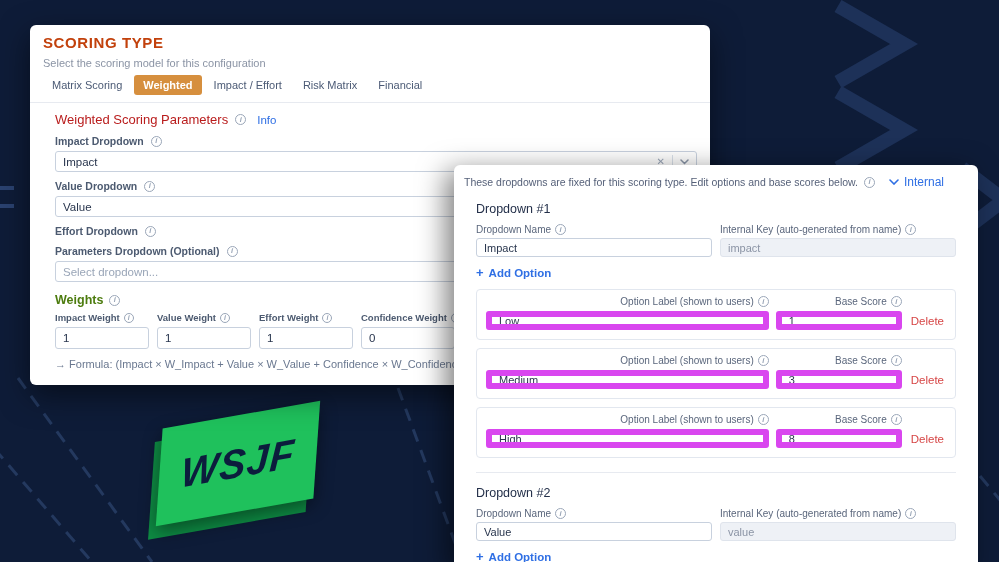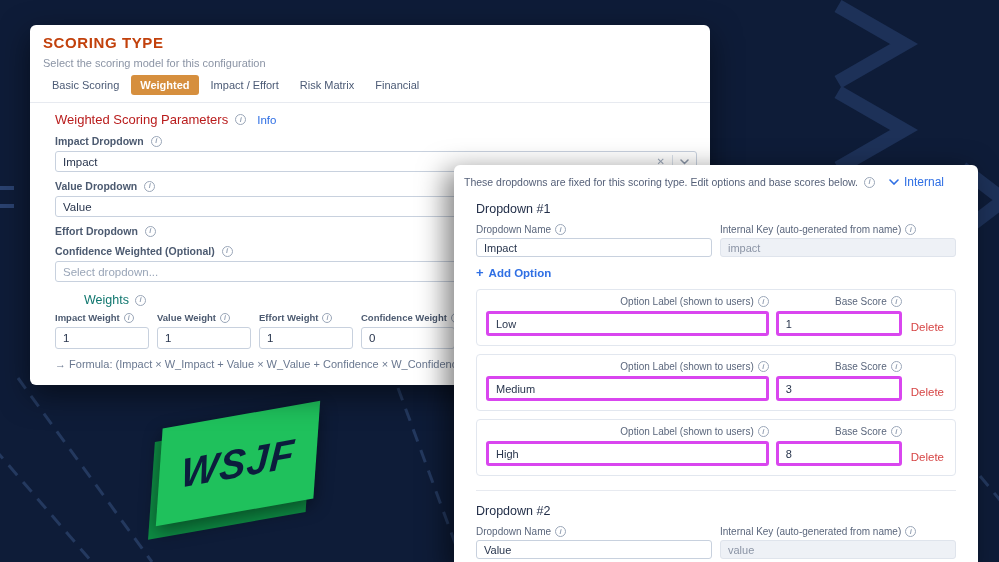--- a/index.html
+++ b/index.html
@@ -27,21 +27,21 @@
   .info-link{font-size:11.5px;color:#2f6fe4;text-decoration:none;margin-left:4px;cursor:pointer;}
   .info-i{display:inline-flex;align-items:center;justify-content:center;width:11px;height:11px;border:1px solid #9aa6b8;border-radius:50%;color:#9aa6b8;font-size:7.5px;font-style:italic;font-weight:bold;flex:none;line-height:1;}
   .field{margin-top:8px;}
   .flabel{display:flex;align-items:center;gap:7px;font-size:10.5px;color:#4c5a70;font-weight:bold;}
   .select{margin-top:4px;height:21px;border:1px solid #c8d1de;border-radius:3px;background:#fff;display:flex;align-items:center;justify-content:space-between;padding:0 7px;font-size:11.5px;color:#28354d;cursor:pointer;}
   .sel-val.placeholder{color:#9aa6b8;}
   .sel-icons{display:flex;align-items:center;gap:7px;color:#9aa6b8;}
   .clear{font-size:10px;line-height:1;cursor:pointer;}
   .vsep{width:1px;height:13px;background:#d9e0e9;}
   .weights-head{display:flex;align-items:center;gap:6px;margin-top:11px;}
-  .weights-title{font-size:12.5px;font-weight:normal;color:#0f766e;margin-left:29px;}
+  .weights-title{font-size:12.5px;font-weight:bold;color:#4d7c0f;}
   .weights-row{display:flex;gap:8px;margin-top:5px;}
   .wcol{width:94px;flex:none;}
   .wlabel{display:flex;align-items:center;gap:4px;font-size:9.5px;color:#4c5a70;font-weight:bold;white-space:nowrap;}
   .wlabel .info-i{width:10px;height:10px;font-size:7px;}
   .winput{width:100%;height:22px;margin-top:4px;border:1px solid #c8d1de;border-radius:3px;padding:0 7px;font-size:11.5px;color:#28354d;}
   .formula{margin-top:9px;font-size:11px;color:#6a7890;}
 
   
   .overlay-panel{position:absolute;left:454px;top:165px;width:524px;height:404px;background:#fff;border-radius:6px 6px 0 0;z-index:3;box-shadow:-8px 6px 28px rgba(0,0,0,.5);}
   .op-head{display:flex;align-items:center;padding:10px 12px 0 10px;}
@@ -55,21 +55,21 @@
   .dlabel{display:flex;align-items:center;gap:4px;font-size:10px;color:#5a667c;margin-top:8px;white-space:nowrap;overflow:hidden;}
   .dinput{width:100%;height:19px;margin-top:3px;border:1px solid #c8d1de;border-radius:3px;padding:0 7px;font-size:11px;color:#28354d;}
   .dinput.key{background:#eef1f6;border-color:#dfe4ec;color:#8b94a5;}
   .add-option{display:inline-flex;align-items:center;gap:5px;margin-top:9px;color:#2f6fe4;font-size:11.5px;font-weight:bold;cursor:pointer;text-decoration:none;}
   .plus{font-size:13px;font-weight:bold;line-height:1;}
   .opt-card{display:flex;align-items:flex-end;gap:7px;border:1px solid #e2e7ef;border-radius:4px;padding:6px 9px 9px 9px;margin-top:8px;}
   .opt-col{display:flex;flex-direction:column;min-width:0;}
   .opt-col.grow{flex:1;}
   .opt-col.score{width:126px;flex:none;}
   .olabel{display:flex;align-items:center;gap:4px;font-size:10px;color:#5a667c;white-space:nowrap;overflow:hidden;justify-content:flex-end;}
-  .oinput{height:25px;margin-top:4px;border:3px solid #d946ef;border-radius:3px;padding:0 7px;font-size:11px;color:#28354d;width:100%;}
+  .oinput{height:19px;margin-top:4px;border:6px solid #d946ef;border-radius:3px;padding:0 7px;font-size:11px;color:#28354d;width:100%;}
   .delete-btn{border:0;background:transparent;color:#d64545;font-size:11.5px;cursor:pointer;padding:0 2px 3px 2px;flex:none;}
   .dd-divider{border-top:1px solid #e7eaf0;margin-top:14px;}
 </style>
 </head>
 <body>
 
 <div class="screen">
 
   <svg class="bg-svg" width="999" height="562" viewBox="0 0 999 562">
     <g stroke="#1d3158" stroke-width="14" fill="none">
@@ -94,21 +94,21 @@
     <div class="ticket-front">
       <span>WSJF</span>
     </div>
   </div>
 
   <div class="main-panel">
     <div class="panel-head">
       <div class="page-title">SCORING TYPE</div>
       <div class="subtitle">Select the scoring model for this configuration</div>
       <div class="tabs">
-        <button class="tab">Basic Scoring</button>
+        <button class="tab">Matrix Scoring</button>
         <button class="tab selected">Weighted</button>
         <button class="tab">Impact / Effort</button>
         <button class="tab">Risk Matrix</button>
         <button class="tab">Financial</button>
       </div>
     </div>
     <div class="divider"></div>
 
     <div class="panel-body">
       <div class="section-head">
@@ -153,21 +153,21 @@
 
       <div class="field">
         <div class="flabel">
           <span>Effort Dropdown</span>
           <span class="info-i">i</span>
         </div>
       </div>
 
       <div class="field">
         <div class="flabel">
-          <span>Confidence Weighted (Optional)</span>
+          <span>Parameters Dropdown (Optional)</span>
           <span class="info-i">i</span>
         </div>
         <div class="select">
           <span class="sel-val placeholder">Select dropdown...</span>
           <span class="sel-icons">
             <svg width="9" height="6" viewBox="0 0 9 6">
                 <path d="M1 1l3.5 3.5L8 1" stroke="#8b96a8" stroke-width="1.5" fill="none" stroke-linecap="round"></path>
               </svg>
           </span>
         </div>

